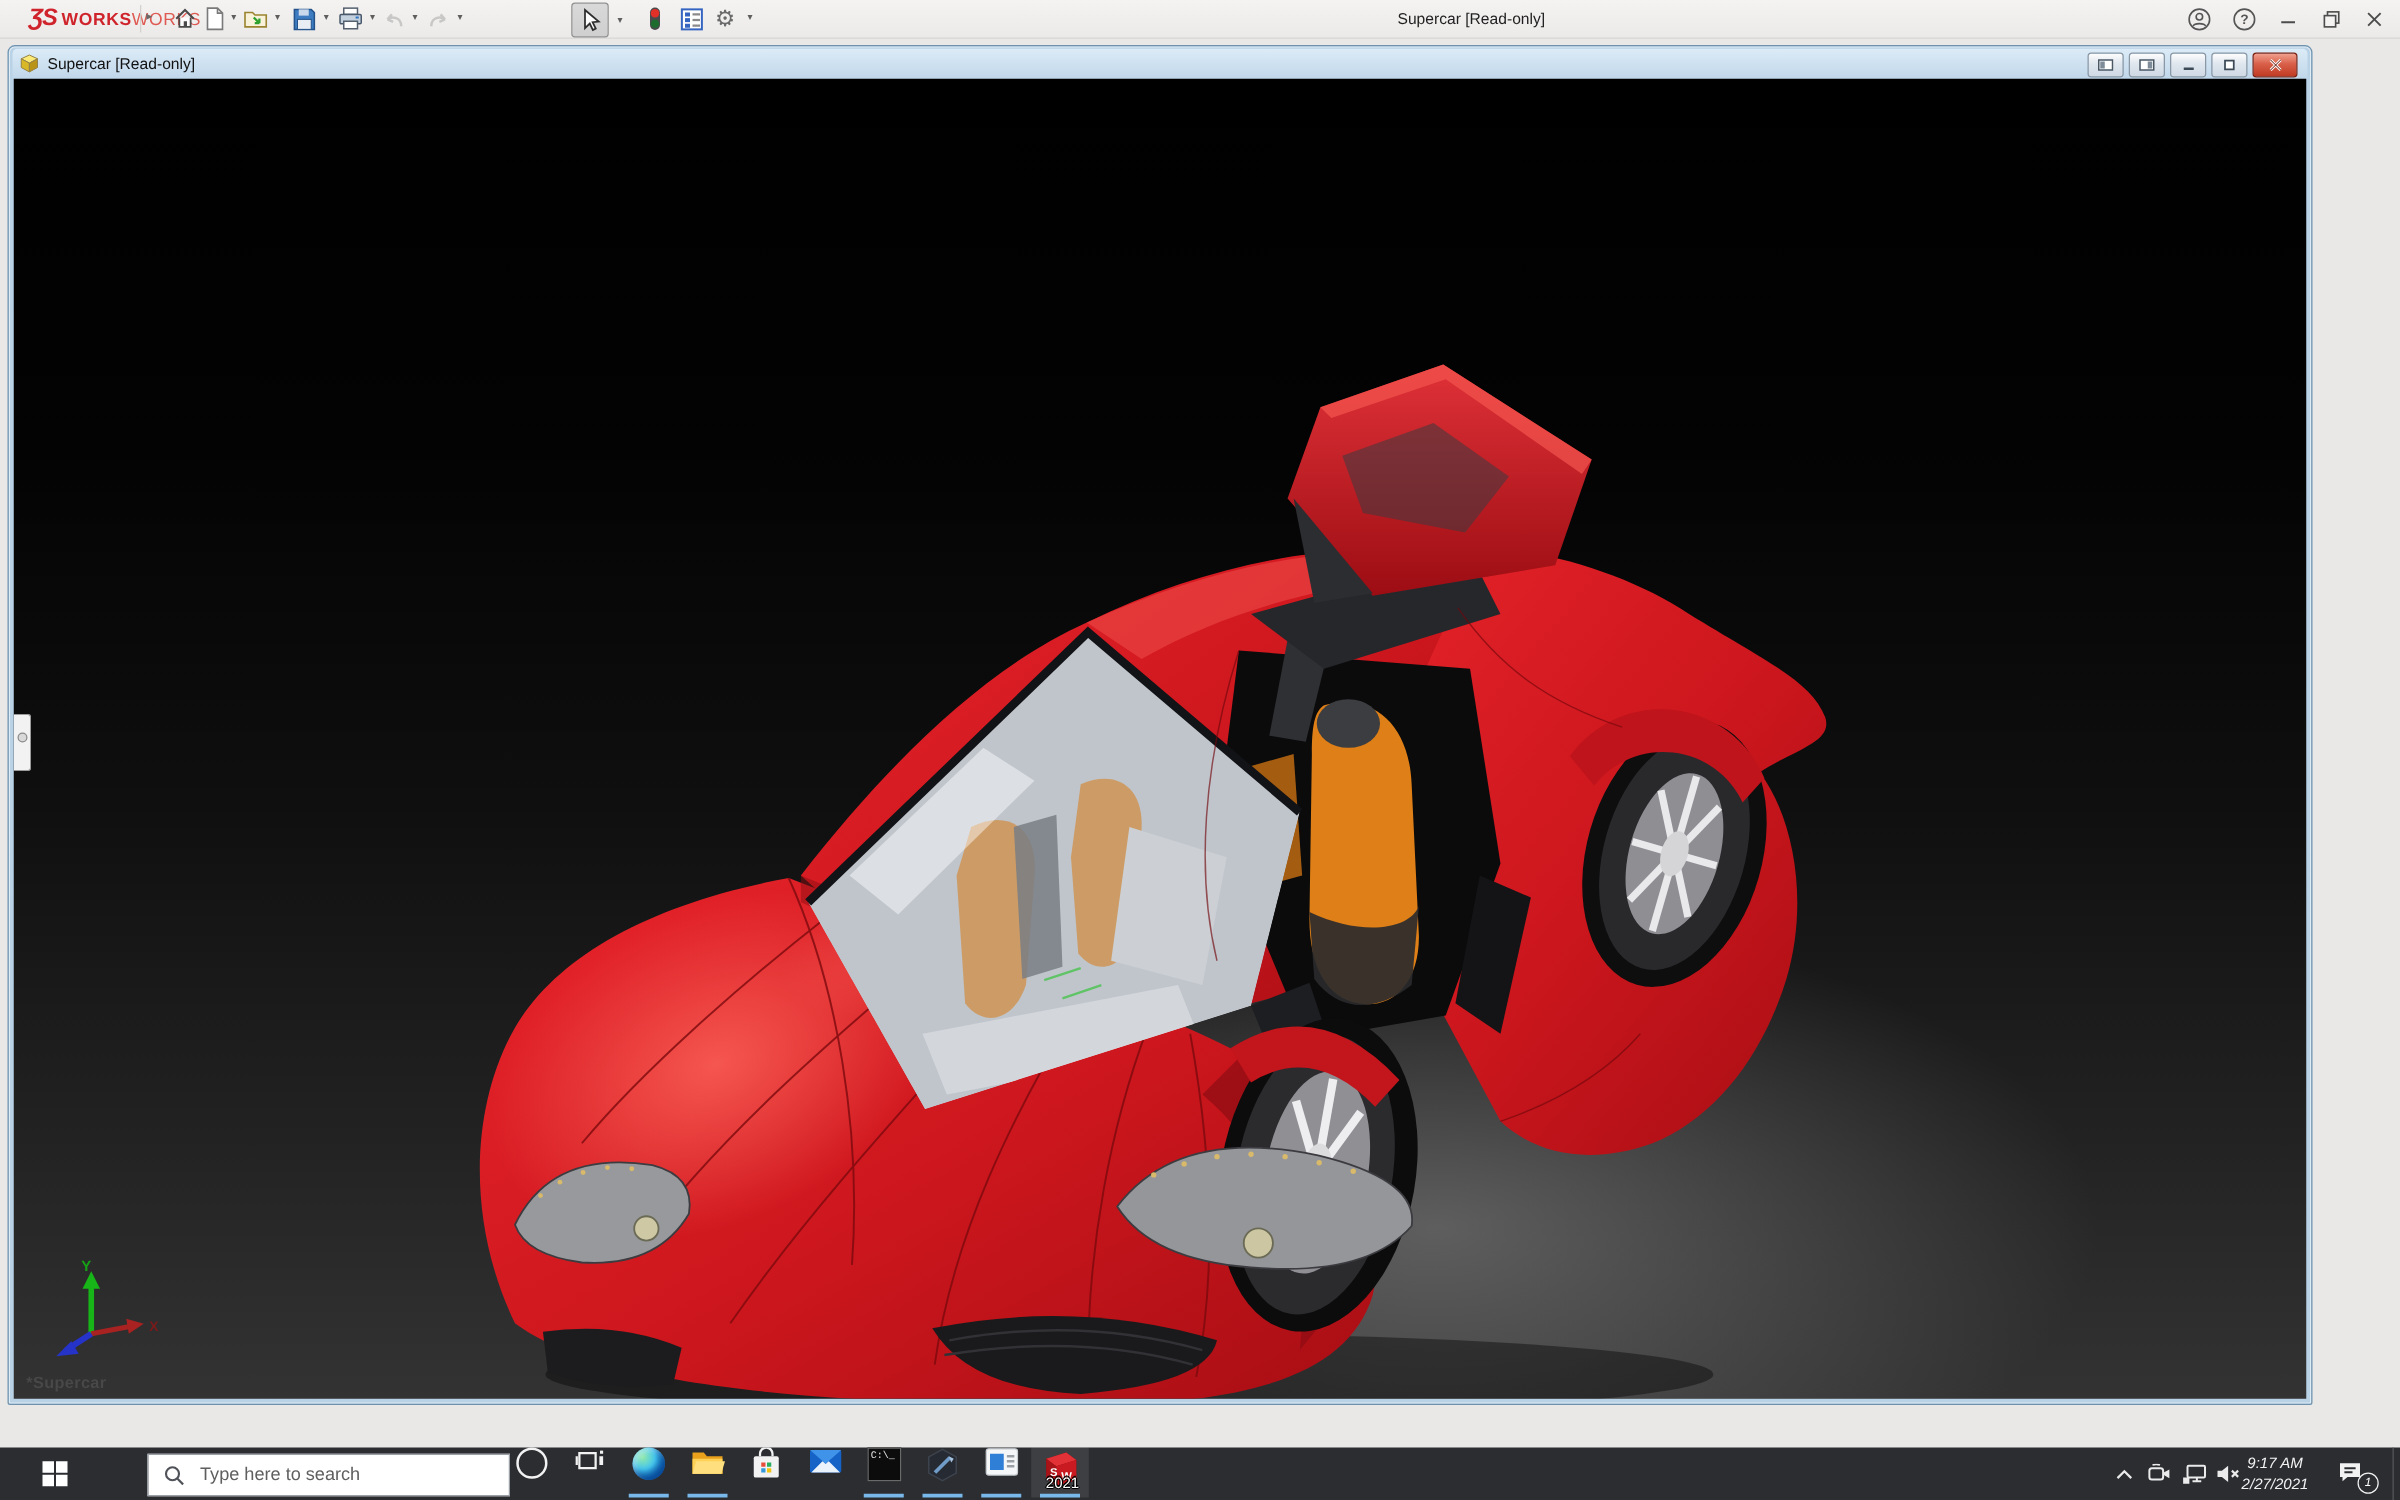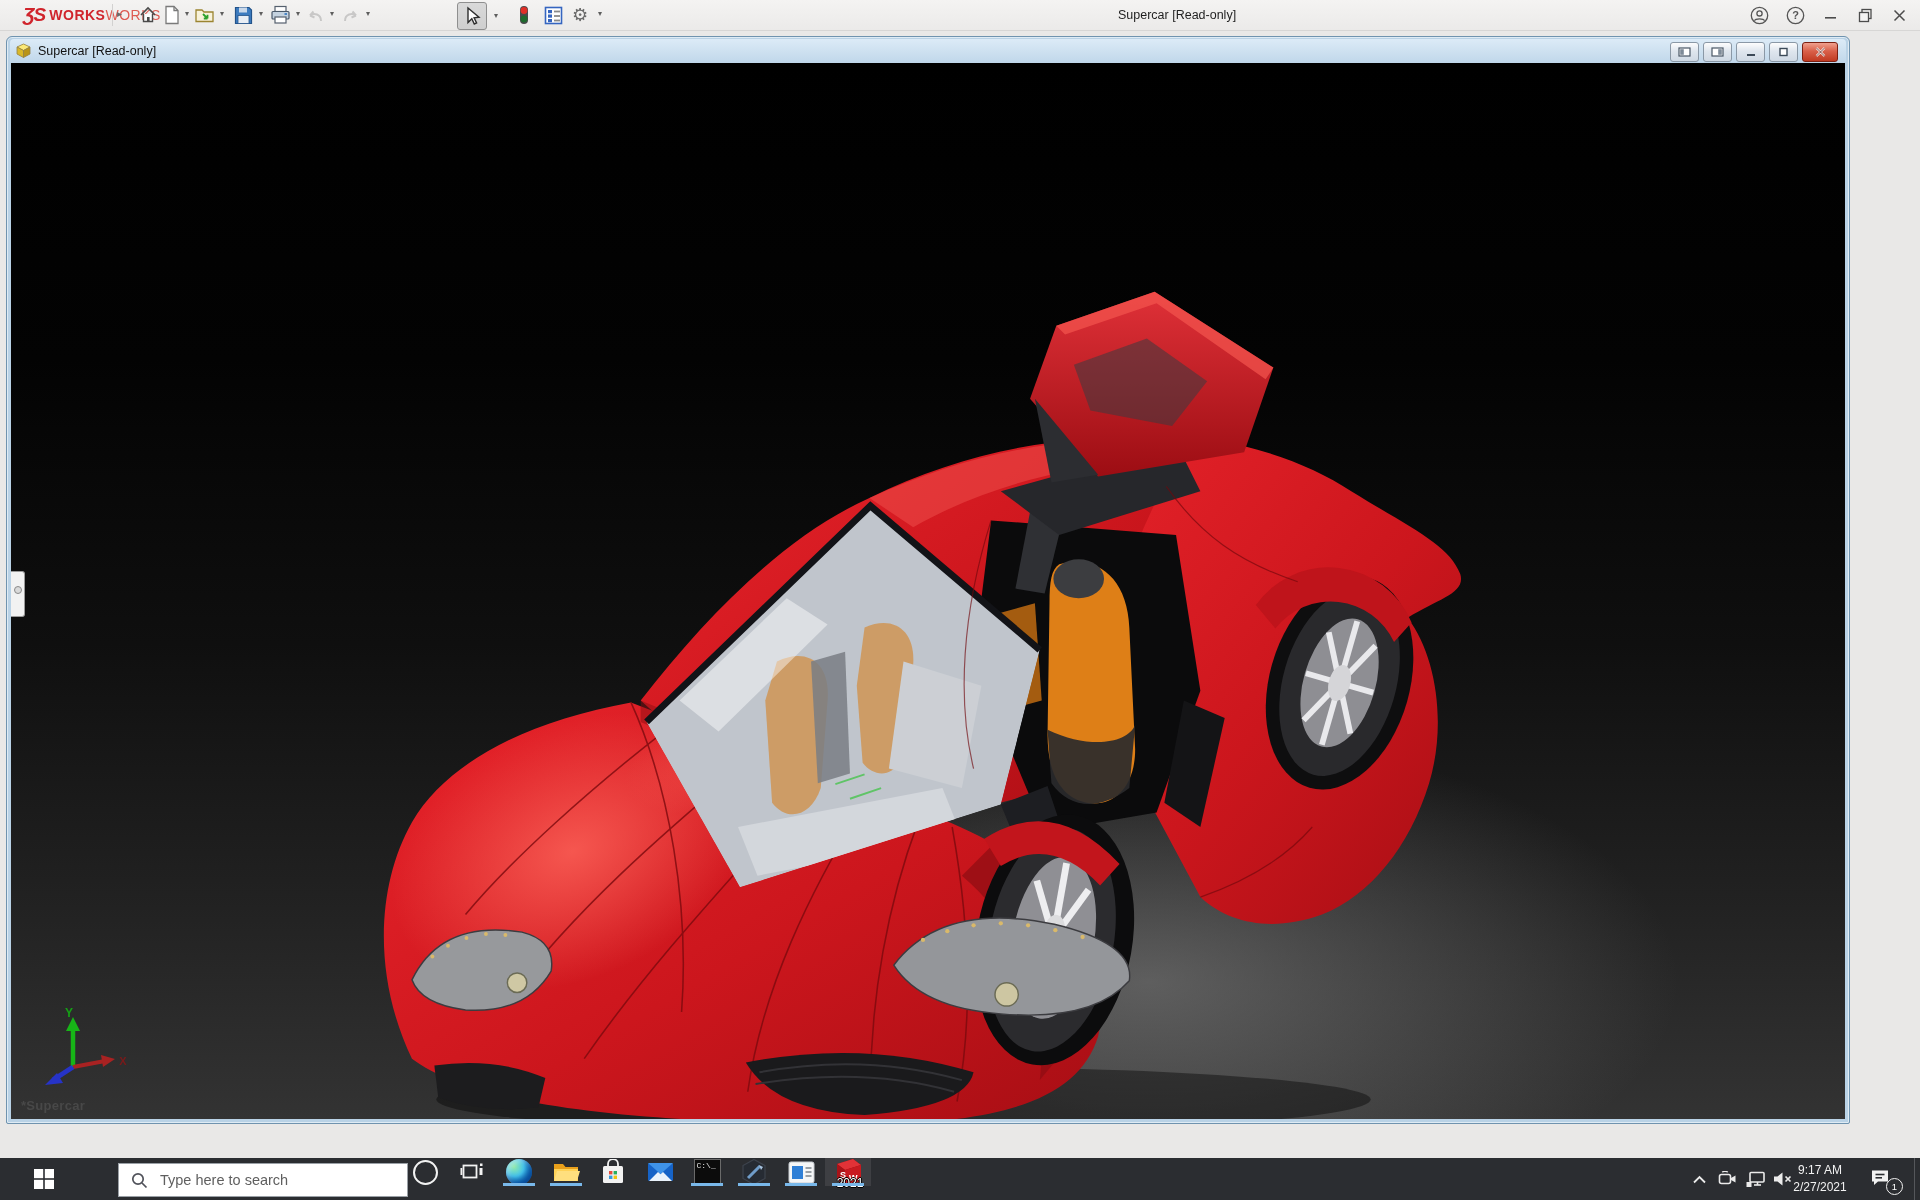--- a/index.html
+++ b/index.html
@@ -54,25 +54,25 @@
 
   
   #taskbar{position:absolute;left:0;bottom:0;width:1920px;height:42px;background:#2b2d31;z-index:50;}
   #start{position:absolute;left:0;top:0;width:88px;height:42px;display:flex;align-items:center;justify-content:center;}
   #searchbox{position:absolute;left:118px;top:5px;width:288px;height:32px;background:#fff;
     border:1px solid #9aa0a6;display:flex;align-items:center;}
   #searchbox svg{margin:0 10px 0 12px;}
   #searchbox input{border:none;outline:none;font-size:14.5px;color:#5a5a5a;width:220px;background:transparent;
     font-family:"Liberation Sans",sans-serif;}
   #searchbox input::placeholder{color:#5f5f5f;opacity:1;}
-  .tapp{position:absolute;top:0;width:46px;height:28px;display:flex;align-items:center;justify-content:center;}
+  .tapp{position:absolute;top:0;width:46px;height:40px;display:flex;align-items:flex-start;justify-content:center;}
   .tapp .ind{display:none;position:absolute;bottom:0;left:7px;right:7px;height:3px;background:#79b8ea;}
   .tapp.running .ind{display:block;}
   .tapp.activeapp{background:rgba(255,255,255,.09);}
-  #tray{position:absolute;right:0;top:0;height:42px;}
+  #tray{position:absolute;right:0;top:0;height:42px;font-style:italic;}
   .tray-i{position:absolute;top:0;height:42px;display:flex;align-items:center;justify-content:center;width:26px;}
   #clock{position:absolute;left:94px;top:4px;width:72px;text-align:center;color:#f2f2f2;font-size:12px;line-height:17px;}
   #action{position:absolute;left:172px;top:0;width:44px;height:42px;}
   #action .badge{position:absolute;right:3px;bottom:5px;width:15px;height:15px;border-radius:50%;
     background:#2b2d31;border:1.5px solid #f2f2f2;color:#fff;font-size:9.5px;display:flex;align-items:center;justify-content:center;}
   #showdesk{position:absolute;right:0;top:0;width:5px;height:42px;border-left:1px solid #55575b;}
 
   .edge-ic{width:26px;height:26px;border-radius:50%;
     background:radial-gradient(circle at 32% 30%, #8fe8a8 0%, #46c8f0 38%, #0b7fd6 68%, #14529e 100%);
     box-shadow:inset -4px -5px 6px rgba(10,40,110,.55), inset 3px 3px 4px rgba(255,255,255,.35);}

